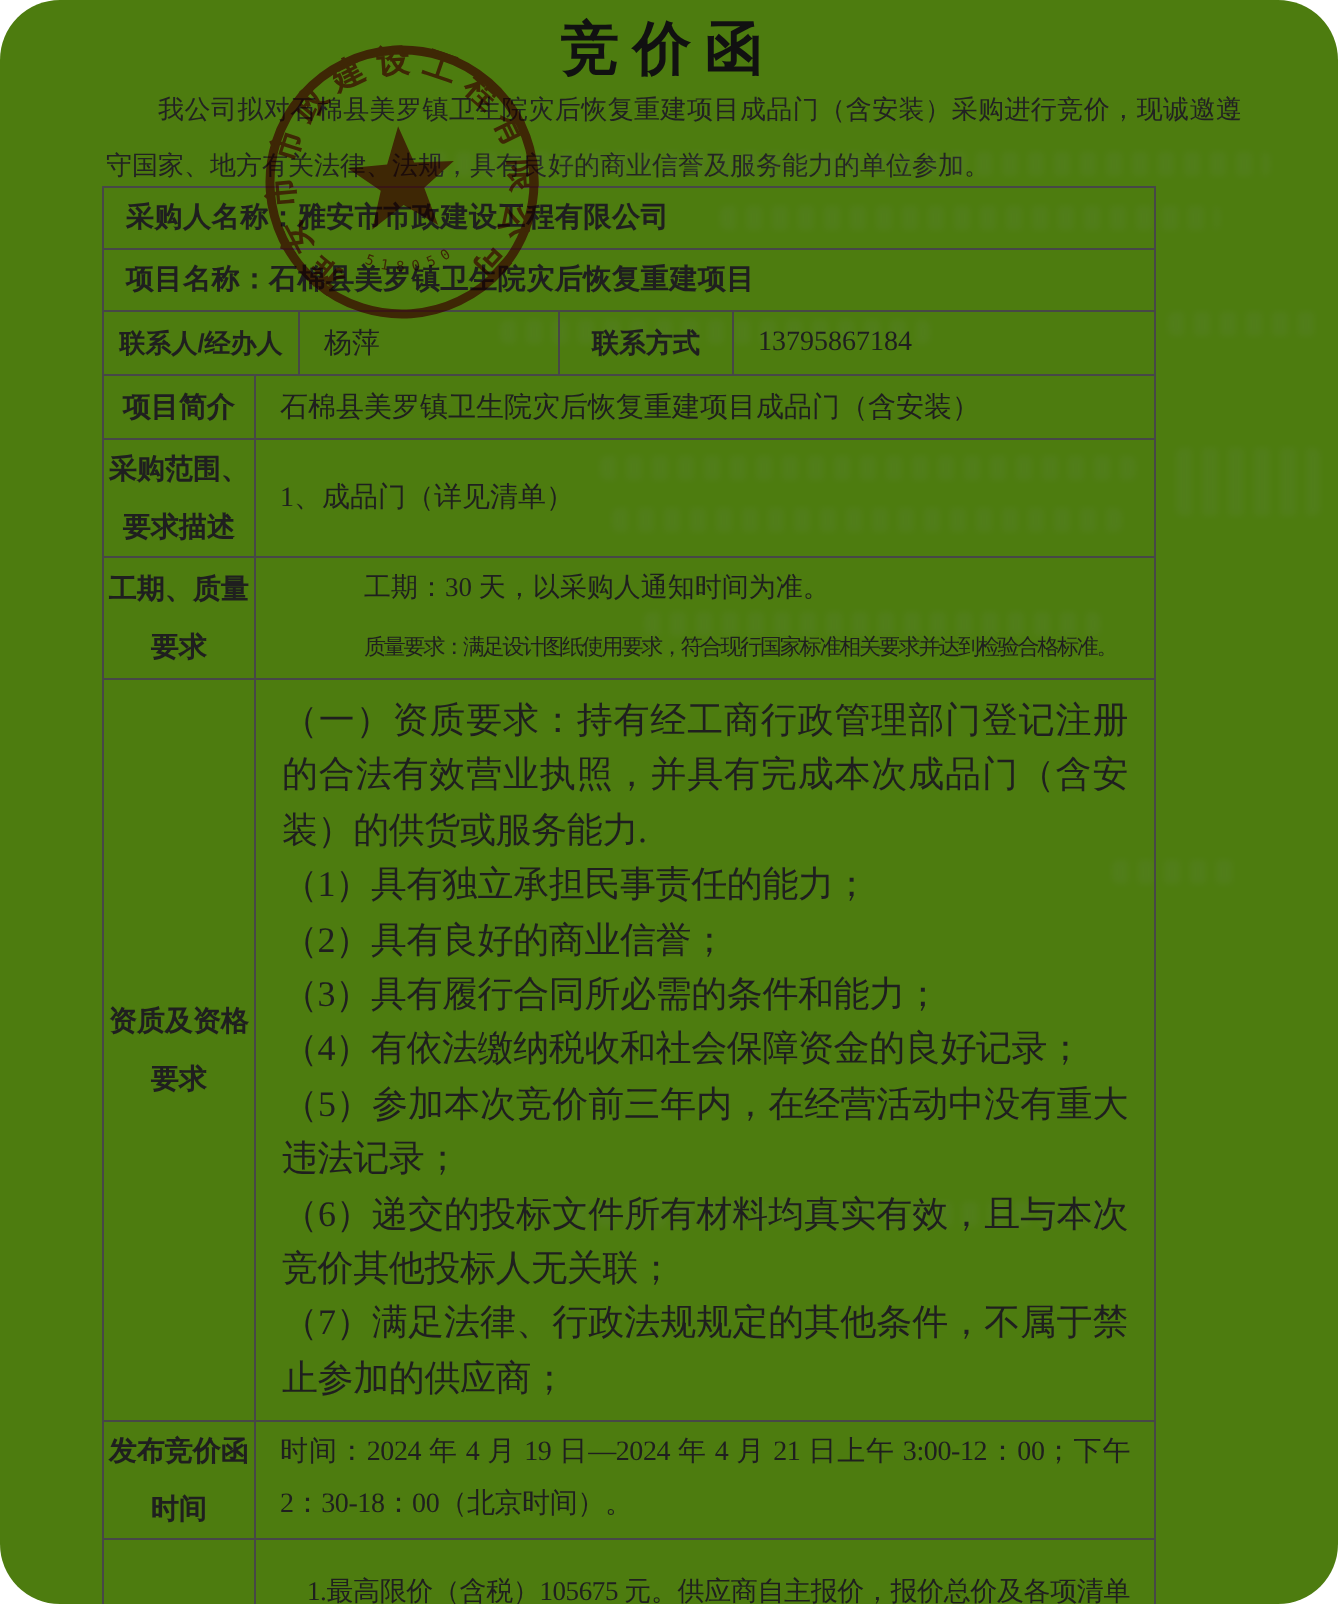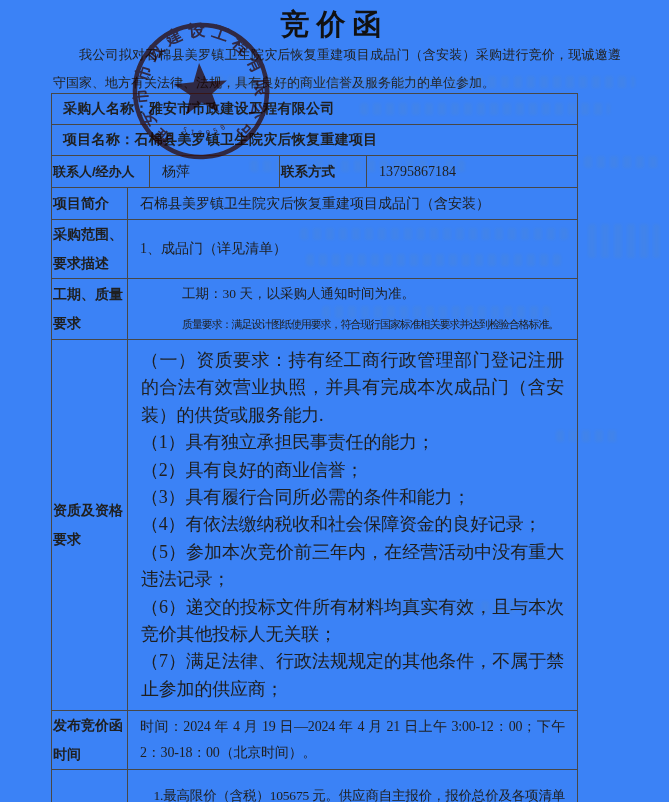--- a/index.html
+++ b/index.html
@@ -1,39 +1,40 @@
 <!DOCTYPE html>
 <html><head>
 <meta charset="utf-8">
 <style>
   html,body{margin:0;padding:0;background:#ffffff;}
   .page{
     position:relative;width:669px;height:802px;overflow:hidden;
-    background:#3b82f6;
+    background:#4d7c0f;
     font-family:"Liberation Serif","DejaVu Serif",serif;
     color:#1c1c1c;
+    border-radius:30px;
   }
   .title{
     position:absolute;top:5px;left:0;width:669px;text-align:center;
     font-size:29px;font-weight:bold;letter-spacing:7px;color:#111;
   }
   .intro{
     position:absolute;top:41px;left:53px;width:568px;
     font-size:13px;line-height:28px;text-indent:2em;text-align:justify;
     color:#222;
   }
   table.doc{
     position:absolute;left:51px;top:93px;border-collapse:collapse;table-layout:fixed;
   }
   table.doc td{
     border:1px solid #474747;vertical-align:middle;
     font-size:14px;color:#1f1f1f;overflow:hidden;
   }
   td.lab{
-    text-align:left;font-family:"Liberation Sans","DejaVu Sans",sans-serif;
+    text-align:center;font-family:"Liberation Sans","DejaVu Sans",sans-serif;
     font-weight:bold;font-size:14.5px;line-height:29px;padding:0 1px;color:#141414;
   }
   td.val{padding:0 12px;}
   td.merged{padding:0 11px;font-family:"Liberation Sans","DejaVu Sans",sans-serif;font-weight:bold;font-size:14px;letter-spacing:.3px;color:#141414;}
   .two-line{line-height:30px;}
   .r6 .ln{display:block;line-height:30px;font-size:13.5px;margin-left:42px;}
   .r6 .tight{font-size:11px;letter-spacing:-1.1px;}
   .r7c{vertical-align:top !important;padding:7px 13px !important;}
   .r7c .ln{display:block;font-size:18px;line-height:27.4px;letter-spacing:-.2px;text-align:justify;}
   .r8c{font-size:13.5px;line-height:26px;text-align:justify;letter-spacing:-.2px;}

